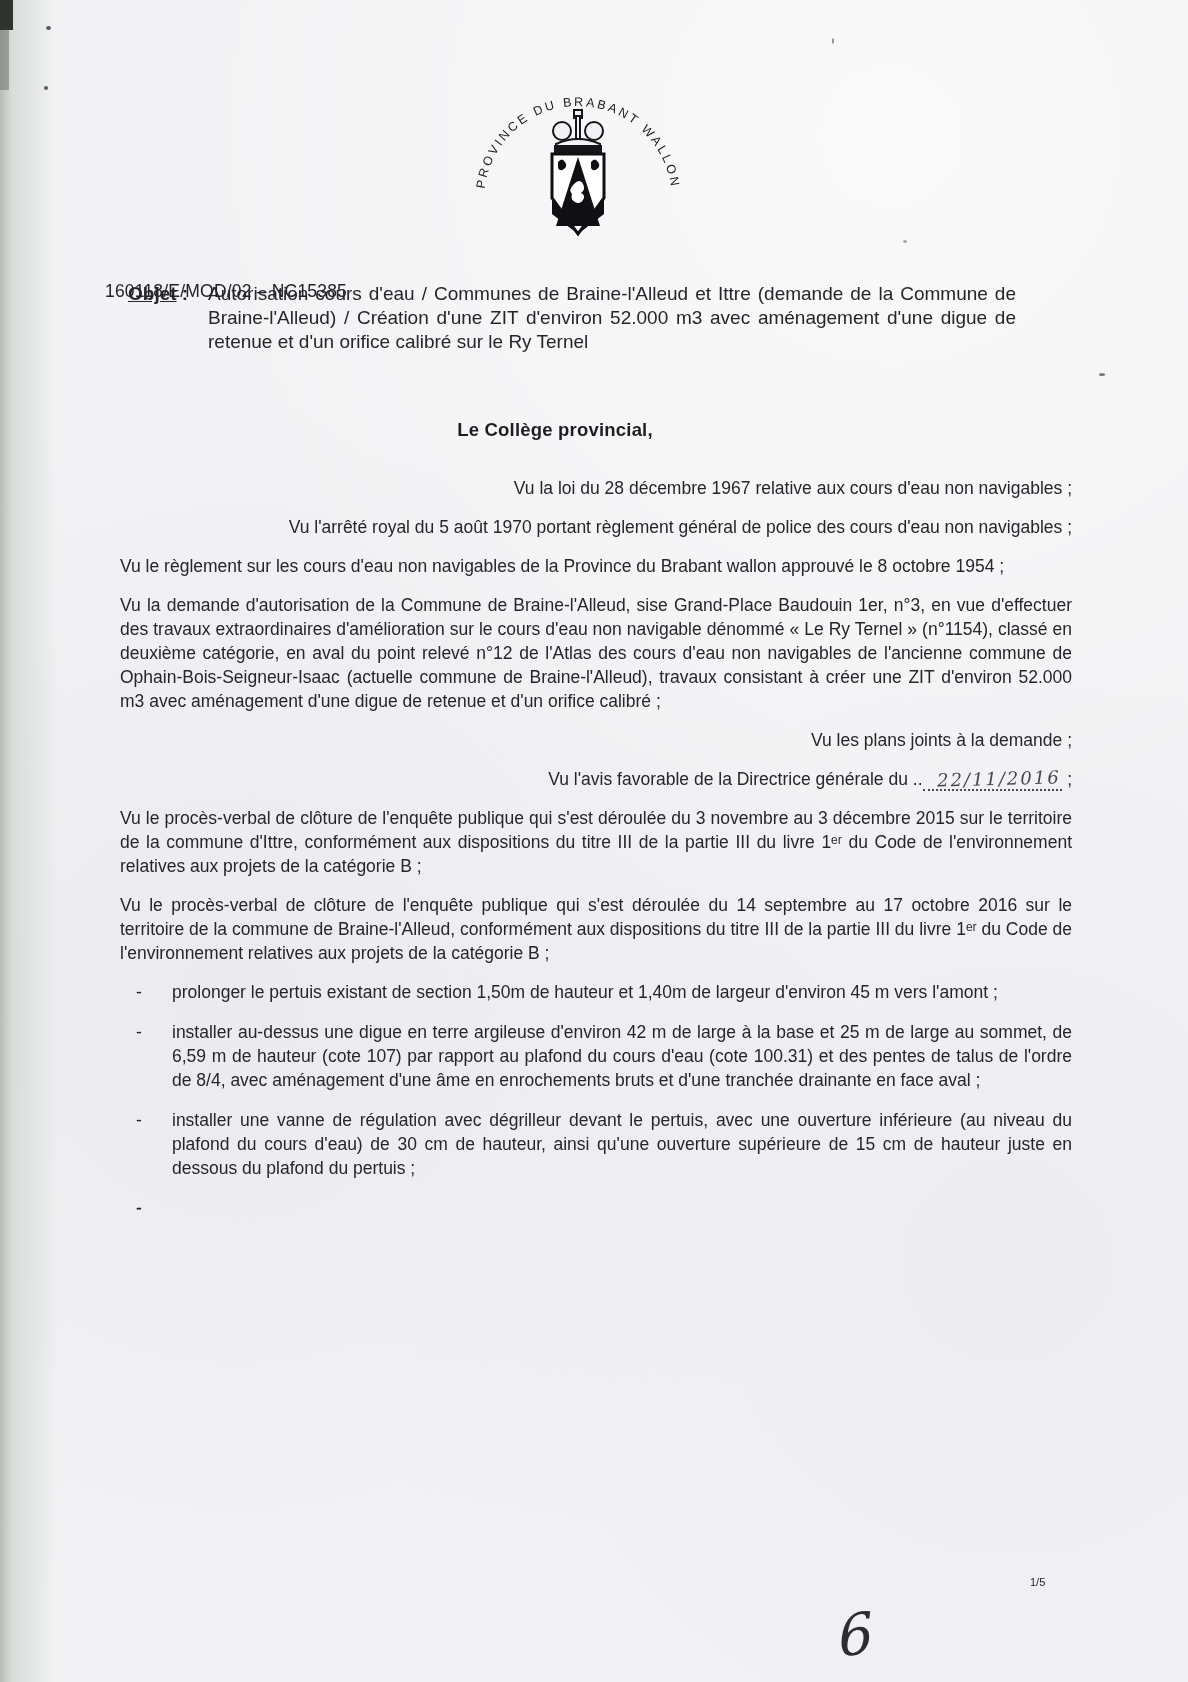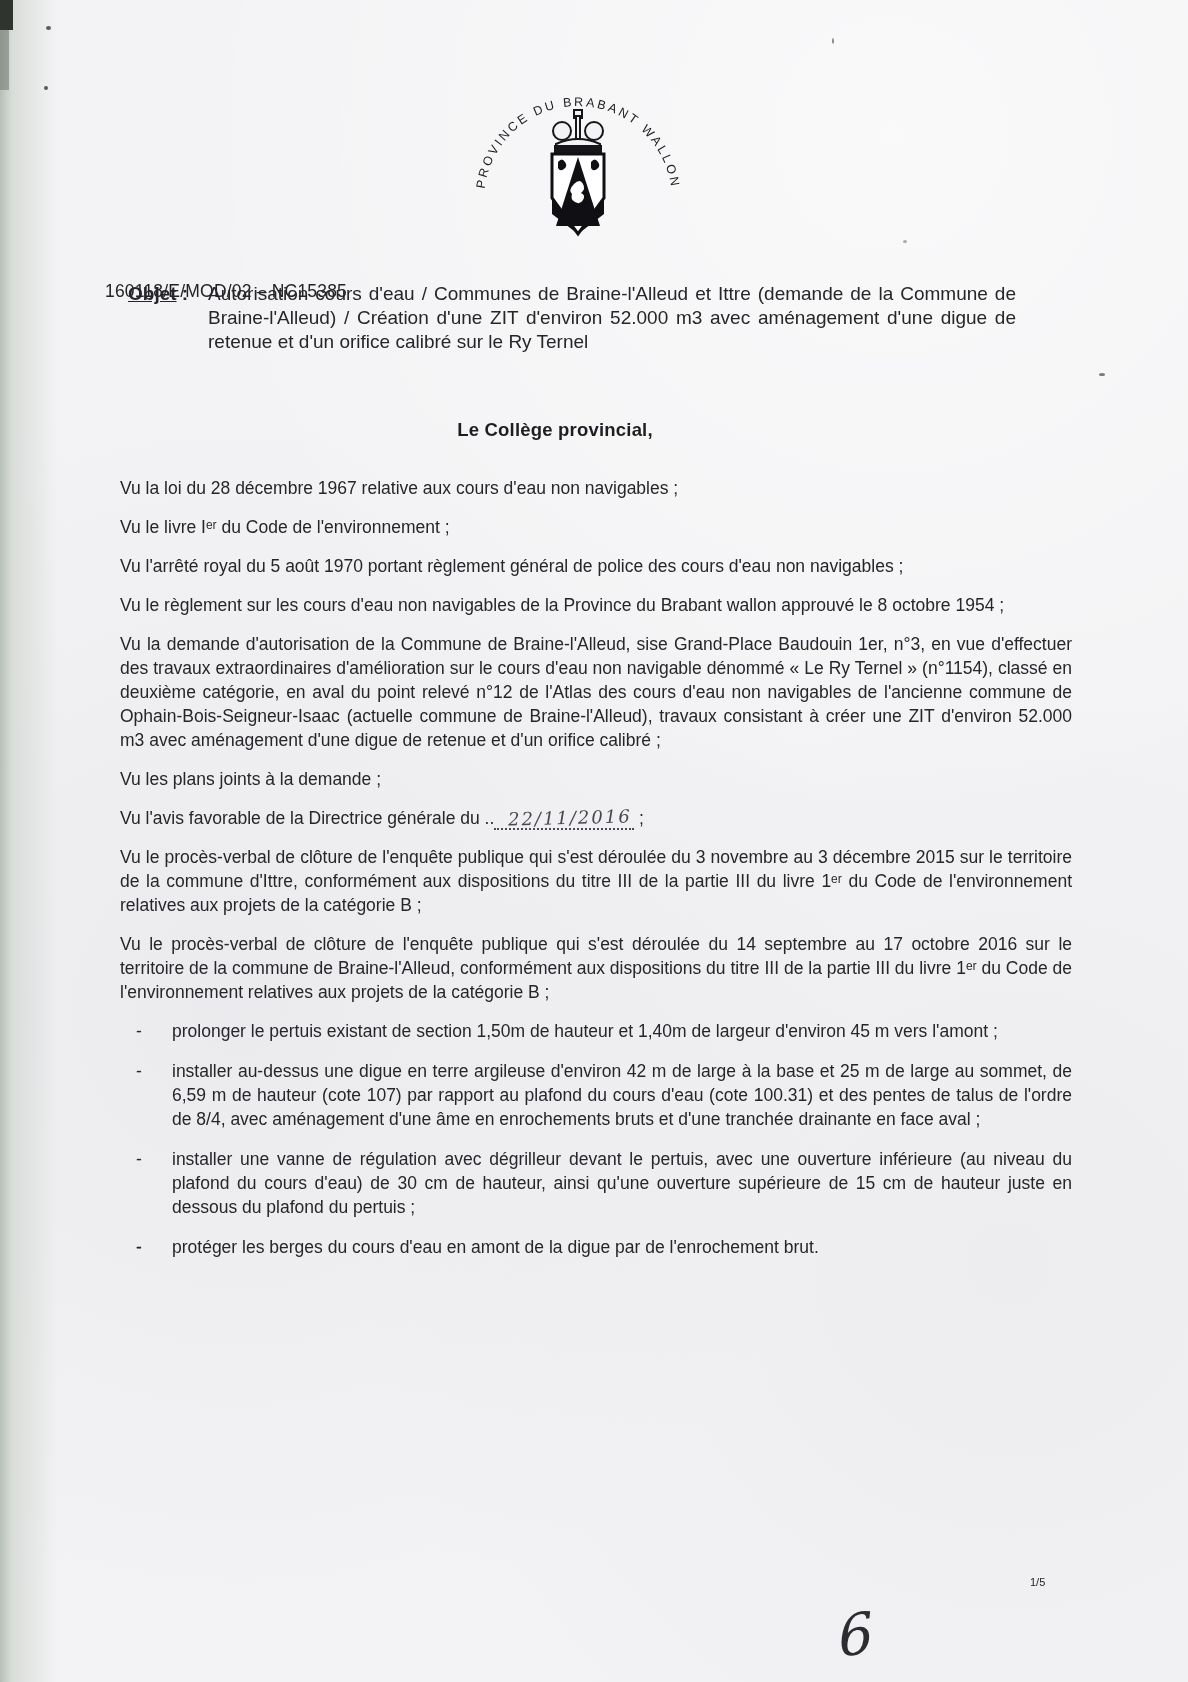--- a/index.html
+++ b/index.html
@@ -41,21 +41,21 @@
   .objet-text{margin-left:80px;width:808px;text-align:justify;}
 
   
   .doc-title{position:absolute;left:0;top:419px;width:1110px;text-align:center;
     font-size:18.5px;font-weight:bold;letter-spacing:.2px;color:#1e1e22;}
 
   
   .body-col{position:absolute;left:120px;top:476px;width:952px;
     font-size:17.5px;line-height:24px;color:#26262a;}
   .body-col p{margin:0 0 15px 0;text-align:justify;}
-  .body-col p.short{text-align:left;}
+  .body-col p.short{text-align:right;margin-left:20px;}
   .dotted{border-bottom:2px dotted #4a4a52;padding:0 2px 0 14px;}
   .hand-date{font-family:"DejaVu Serif", serif;font-style:italic;color:#47474f;
     letter-spacing:2px;font-size:18px;display:inline-block;transform:rotate(-1.5deg);}
   .works{margin-top:2px;}
   .work-item{position:relative;padding-left:52px;margin:0 0 16px 0;text-align:justify;}
   .work-item .dash{position:absolute;left:16px;top:0;}
 
   
   .page-num{position:absolute;left:1030px;top:1576px;font-size:11px;color:#232327;}
   .hand-six{position:absolute;left:838px;top:1602px;font-family:"DejaVu Serif",serif;
@@ -111,34 +111,33 @@
 
   <div class="objet">
     <span class="objet-label"><span class="word">Objet</span><span> :</span></span>
     <div class="objet-text">Autorisation cours d'eau / Communes de Braine-l'Alleud et Ittre (demande de la Commune de Braine-l'Alleud) / Création d'une ZIT d'environ 52.000 m3 avec aménagement d'une digue de retenue et d'un orifice calibré sur le Ry Ternel</div>
   </div>
 
   <div class="doc-title">Le Collège provincial,</div>
 
   <div class="body-col">
     <p class="short">Vu la loi du 28 décembre 1967 relative aux cours d'eau non navigables ;</p>
-    <p class="short">Vu le livre Iᵉʳ du Code de l'environnement ;</p>
     <p class="short">Vu l'arrêté royal du 5 août 1970 portant règlement général de police des cours d'eau non navigables ;</p>
     <p>Vu le règlement sur les cours d'eau non navigables de la Province du Brabant wallon approuvé le 8 octobre 1954 ;</p>
     <p>Vu la demande d'autorisation de la Commune de Braine-l'Alleud, sise Grand-Place Baudouin 1er, n°3, en vue d'effectuer des travaux extraordinaires d'amélioration sur le cours d'eau non navigable dénommé « Le Ry Ternel » (n°1154), classé en deuxième catégorie, en aval du point relevé n°12 de l'Atlas des cours d'eau non navigables de l'ancienne commune de Ophain-Bois-Seigneur-Isaac (actuelle commune de Braine-l'Alleud), travaux consistant à créer une ZIT d'environ 52.000 m3 avec aménagement d'une digue de retenue et d'un orifice calibré ;</p>
     <p class="short">Vu les plans joints à la demande ;</p>
     <p class="short"><span>Vu l'avis favorable de la Directrice générale du ..</span><span class="dotted"><span class="hand-date">22/11/2016</span></span><span> ;</span></p>
     <p>Vu le procès-verbal de clôture de l'enquête publique qui s'est déroulée du 3 novembre au 3 décembre 2015 sur le territoire de la commune d'Ittre, conformément aux dispositions du titre III de la partie III du livre 1ᵉʳ du Code de l'environnement relatives aux projets de la catégorie B ;</p>
     <p>Vu le procès-verbal de clôture de l'enquête publique qui s'est déroulée du 14 septembre au 17 octobre 2016 sur le territoire de la commune de Braine-l'Alleud, conformément aux dispositions du titre III de la partie III du livre 1ᵉʳ du Code de l'environnement relatives aux projets de la catégorie B ;</p>
 
     <div class="works">
       <div class="work-item"><span class="dash">-</span><span>prolonger le pertuis existant de section 1,50m de hauteur et 1,40m de largeur d'environ 45 m vers l'amont ;</span></div>
       <div class="work-item"><span class="dash">-</span><span>installer au-dessus une digue en terre argileuse d'environ 42 m de large à la base et 25 m de large au sommet, de 6,59 m de hauteur (cote 107) par rapport au plafond du cours d'eau (cote 100.31) et des pentes de talus de l'ordre de 8/4, avec aménagement d'une âme en enrochements bruts et d'une tranchée drainante en face aval ;</span></div>
       <div class="work-item"><span class="dash">-</span><span>installer une vanne de régulation avec dégrilleur devant le pertuis, avec une ouverture inférieure (au niveau du plafond du cours d'eau) de 30 cm de hauteur, ainsi qu'une ouverture supérieure de 15 cm de hauteur juste en dessous du plafond du pertuis ;</span></div>
       <div class="work-item"><span class="dash">-</span></div>
-      <div class="work-item"><span class="dash">-</span><span>protéger les berges du cours d'eau en amont de la digue par de l'enrochement brut.</span></div>
+      <div class="work-item"><span class="dash">-</span></div>
     </div>
   </div>
 
   <div class="page-num">1/5</div>
   <div class="hand-six">6</div>
 
 </div>
 
 </body></html>

